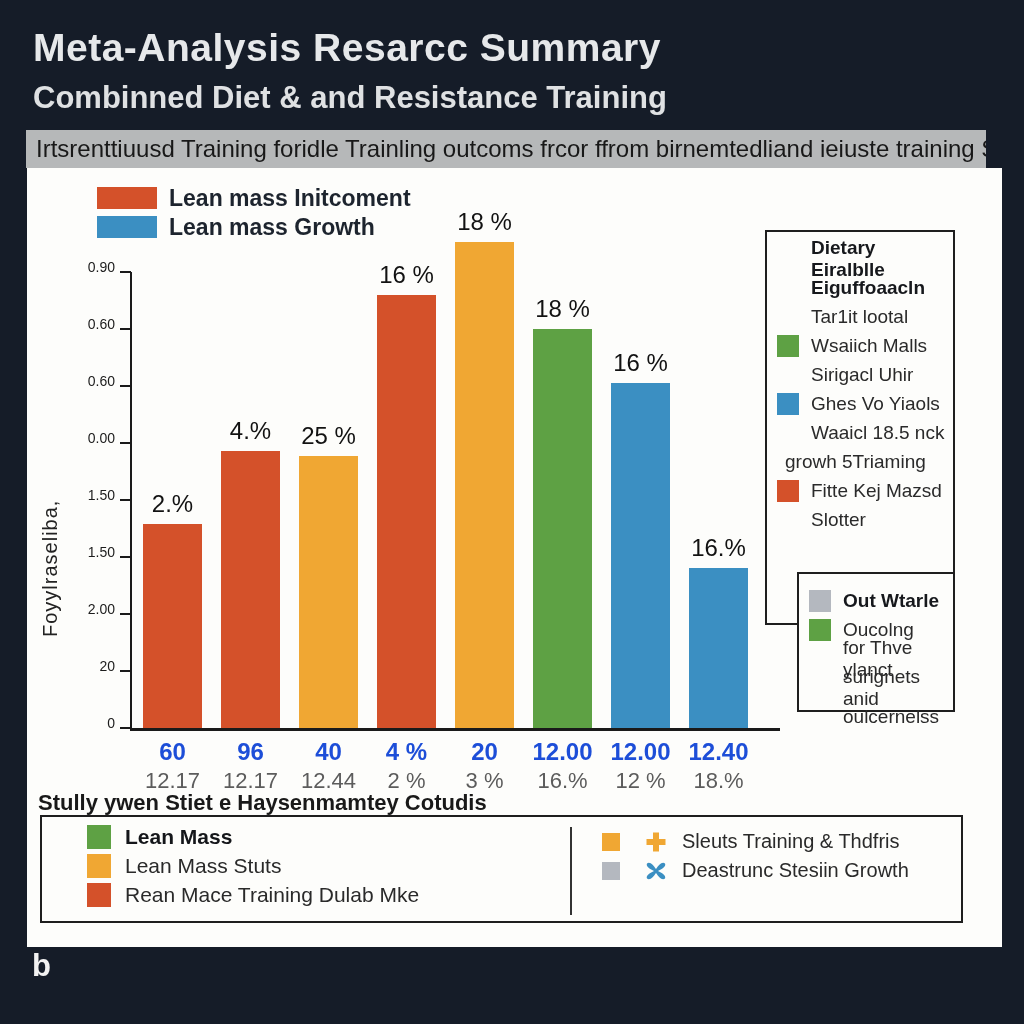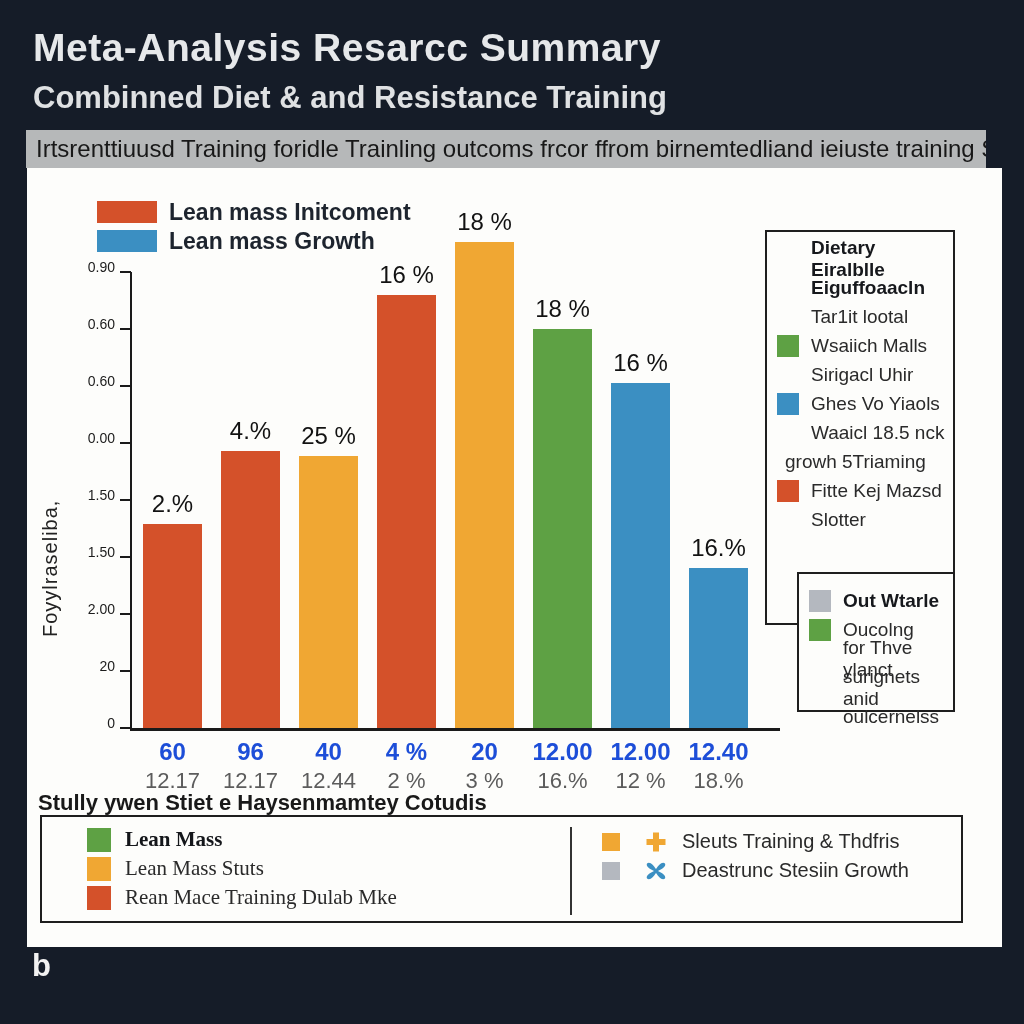--- a/index.html
+++ b/index.html
@@ -23,21 +23,21 @@
     background:#b6b8b9; color:#181818; font-size:24px;
     display:flex; align-items:center; padding-left:10px;
     white-space:nowrap; overflow:hidden;
   }
   
   .panel {
     position:absolute; left:27px; top:168px; width:975px; height:779px;
     background:#fdfdfb;
   }
   
-  .top-legend { position:absolute; left:70px; top:30px; }
+  .top-legend { position:absolute; left:70px; top:16px; }
   .tl-row { display:flex; align-items:center; height:28px; margin-bottom:1px; }
   .tl-sw { width:60px; height:22px; margin-right:12px; }
   .tl-tx { font-size:23px; font-weight:700; color:#1d242e; }
   
   .y-axis-line { position:absolute; left:103px; top:104px; width:2px; height:458px; background:#1a1a1a; }
   .x-axis-line { position:absolute; left:103px; top:560px; width:650px; height:3px; background:#1a1a1a; }
   .ytick-mark { position:absolute; width:11px; height:2px; background:#1a1a1a; left:93px; }
   .ytick-label {
     position:absolute; left:8px; width:80px; text-align:right;
     font-size:14px; color:#1c1c1c;
@@ -78,21 +78,21 @@
   .sb-ind { padding-left:36px; }
   .sb-out { padding-left:10px; }
   .sb-sw { width:22px; height:22px; margin:0 12px 0 2px; flex:0 0 auto; }
   
   .bottom-box {
     position:absolute; left:13px; top:647px; width:923px; height:108px;
     background:#fdfdfb; border:2px solid #1e1e1e;
   }
   .bb-divider { position:absolute; left:528px; top:10px; width:2px; height:88px; background:#333; }
   .bb-left { position:absolute; left:45px; top:8px; }
-  .bb-row { display:flex; align-items:center; height:29px; font-size:21px; color:#2a2a2a;font-family:Liberation Serif, serif; }
+  .bb-row { display:flex; align-items:flex-start; height:29px; font-size:21px; color:#2a2a2a; }
   .bb-row.bold { font-weight:700; color:#14161a; }
   .bb-sw { width:24px; height:24px; margin-right:14px; flex:0 0 auto; }
   .bb-right { position:absolute; left:560px; top:10px; }
   .bb-rrow { display:flex; align-items:center; height:29px; font-size:20px; color:#2a2a2a; }
   .bb-rsw { width:18px; height:18px; margin-right:22px; flex:0 0 auto; }
   .bb-icon { width:28px; height:24px; margin-right:12px; flex:0 0 auto; }
   
   .corner-mark {
     position:absolute; left:32px; top:948px;
     font-size:31px; font-weight:700; color:#f2f2f2;

